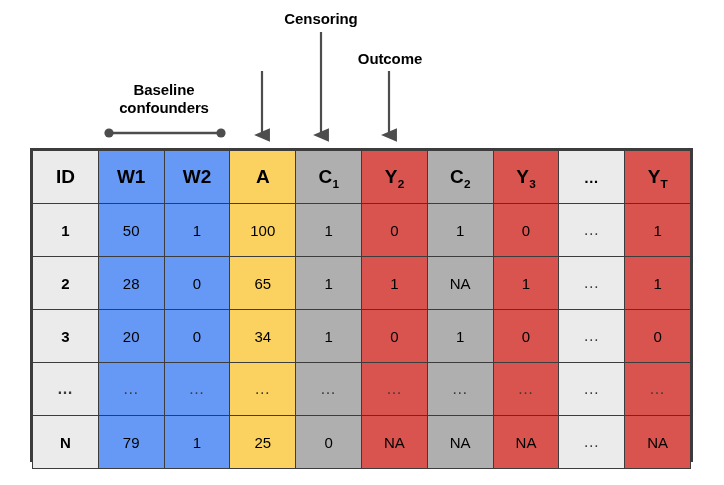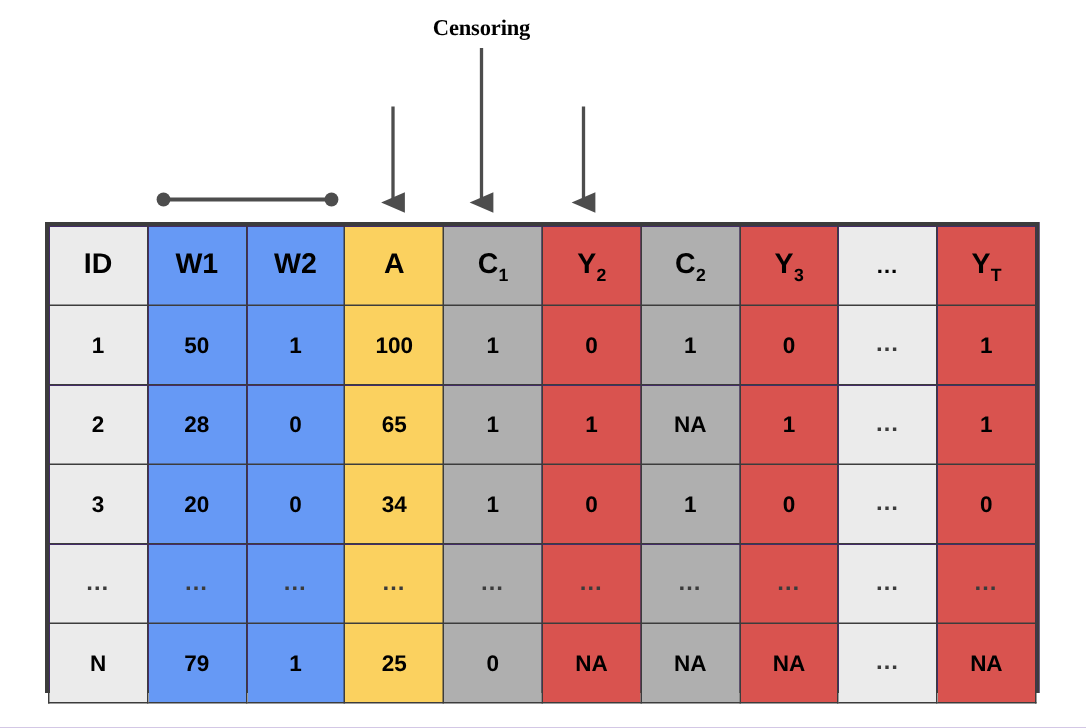--- a/index.html
+++ b/index.html
@@ -21,21 +21,21 @@
     position: absolute;
     left: 0;
     top: 0;
     width: 724px;
     height: 485px;
   }
 
   
   .annot-label {
     position: absolute;
-    font-family: Liberation Serif, serif;
+    font-family: Liberation Sans, sans-serif;
     font-weight: bold;
     font-size: 15px;
     line-height: 18px;
     color: #000000;
     text-align: center;
     white-space: pre-line;
     letter-spacing: -0.1px;
   }
 
   #label-baseline {
@@ -89,21 +89,21 @@
   table#data-table td,
   table#data-table th {
     border: 1px solid #3c3c3c;
     text-align: center;
     vertical-align: middle;
     padding: 0;
     height: 52px;
     font-family: "Liberation Sans", sans-serif;
     color: #000000;
     font-size: 15px;
-    font-weight: bold;
+    font-weight: normal;
     overflow: hidden;
   }
   table#data-table thead th {
     font-weight: bold;
     font-size: 19px;
   }
   table#data-table tbody td.c-id {
     font-weight: bold;
     font-size: 15px;
   }
@@ -132,24 +132,27 @@
   tbody .ell {
     font-size: 16px;
     color: #3b3b3b;
   }
 </style>
 </head>
 <body>
 
 <div id="canvas">
 
+  <div class="annot-label" id="label-baseline">Baseline
+confounders</div>
 
 
   <div class="annot-label" id="label-censoring">Censoring</div>
 
+  <div class="annot-label" id="label-outcome">Outcome</div>
 
   <svg id="annot-svg" viewBox="0 0 724 150">
     <defs>
       <marker id="arrowhead" markerWidth="8" markerHeight="8" refX="3.4" refY="4" orient="auto" markerUnits="strokeWidth">
         <path d="M 0.3 0.4 L 6.5 0.4 L 3.4 7.6 z" fill="#4d4d4d"></path>
       </marker>
     </defs>
 
     <g>
       <line x1="109" y1="133" x2="221" y2="133" stroke="#4d4d4d" stroke-width="2.6"></line>

